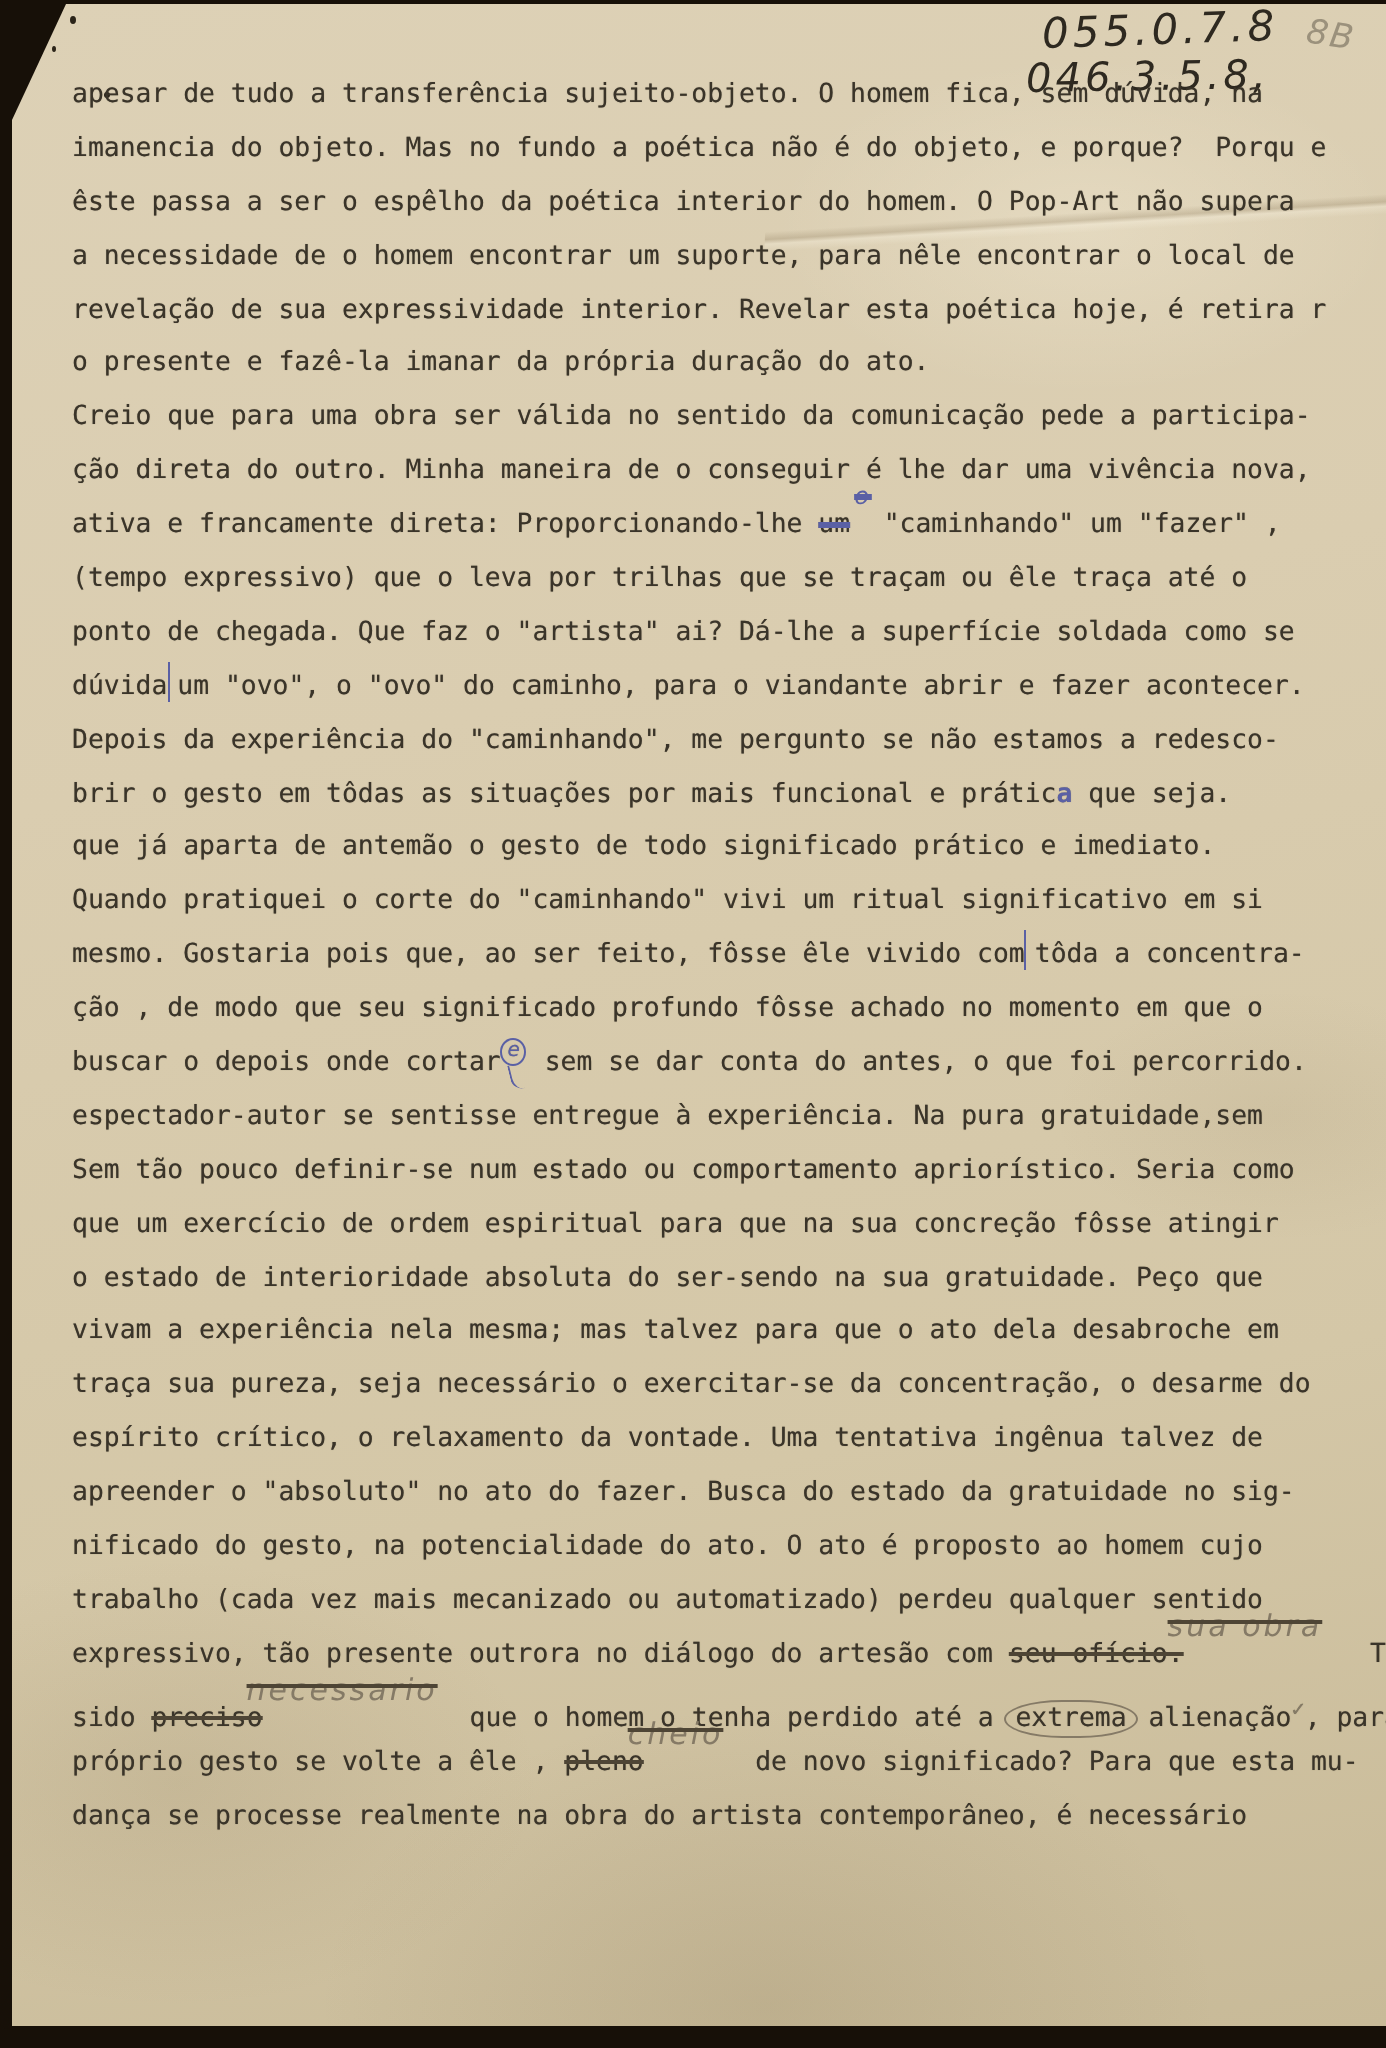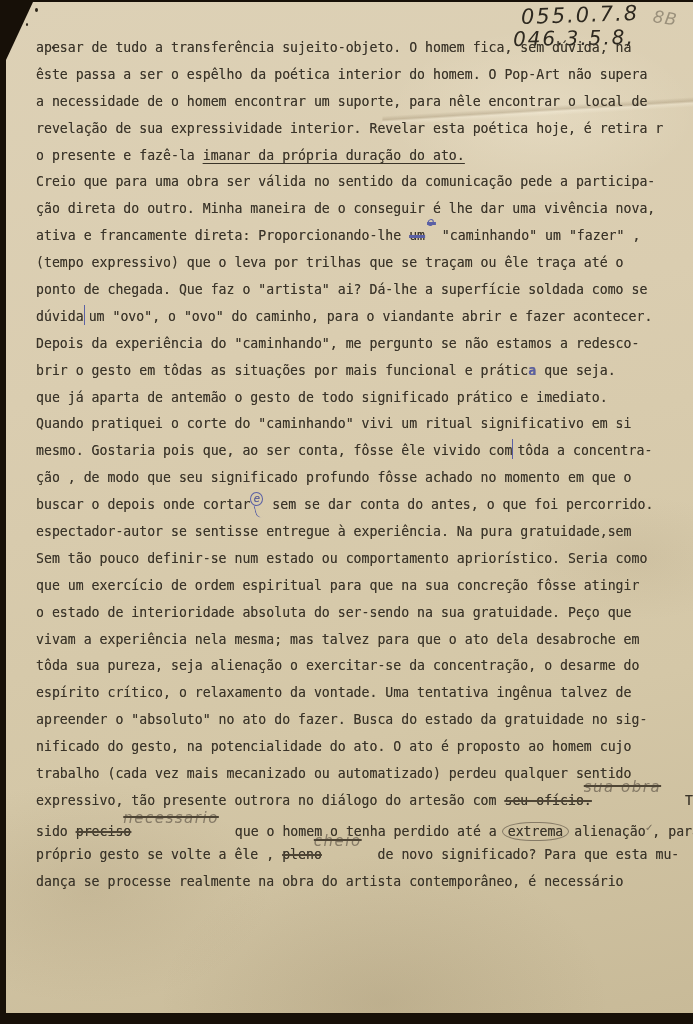--- a/index.html
+++ b/index.html
@@ -29,21 +29,21 @@
     transform:rotate(2.5deg); pointer-events:none;
   }
   .speck { position:absolute; background:#2b2419; border-radius:50%; }
   .typed {
     position:absolute; left:30px; top:33px; right:10px;
     font-size:13.2px; color:#3a3429;
     text-shadow:0 0 .4px rgba(58,52,41,.55);
   }
   .line { height:26.9px; line-height:26.9px; white-space:pre; position:relative; }
   .line span { position:relative; }
-  .underline { text-decoration:underline; text-decoration-thickness:1.3px; text-underline-offset:3px; }
+  .underline { text-decoration-thickness:1.3px; text-underline-offset:3px; }
   .strike { text-decoration:line-through; text-decoration-thickness:1.7px; text-decoration-color:#4e4535; }
   .strike-pen { text-decoration:line-through; text-decoration-thickness:2.6px; text-decoration-color:var(--pen-blue); }
   .pen-a { color:var(--pen-blue); font-weight:bold; }
   .pen-check { color:var(--pencil); font-size:11px; vertical-align:5px; }
   .pen-bar { display:inline-block; width:4px; height:20px; border-left:1.7px solid var(--pen-blue); vertical-align:-4px; }
   .circle { border:1.6px solid var(--pencil); border-radius:50% / 58%; padding:1px 5px; margin:0 -3px; }
   .insert-e {
     display:inline-block; color:var(--pen-blue);
     border:1.3px solid var(--pen-blue); border-radius:50%;
     width:11px; height:12px; line-height:12px; font-size:10px; text-align:center;
@@ -80,43 +80,44 @@
   <div class="speck" style="left:29px; top:6px; width:3px; height:4px;"></div>
   <div class="speck" style="left:20px; top:21px; width:2px; height:3px;"></div>
   <div class="speck" style="left:46px; top:44px; width:3px; height:3px;"></div>
 
   <div class="archive code1">055.0.7.8</div>
   <div class="archive code2">046.3.5.8,</div>
   <div class="archive corner">8B</div>
 
   <div class="typed">
       <div class="line"><span>apesar de tudo a transferência sujeito-objeto. O homem fica, sem dúvida, na</span></div>
+      <div class="line"><span>imanencia do objeto. Mas no fundo a poética não é do objeto, e porque?  Porqu e</span></div>
       <div class="line"><span>êste passa a ser o espêlho da poética interior do homem. O Pop-Art não supera</span></div>
       <div class="line"><span>a necessidade de o homem encontrar um suporte, para nêle encontrar o local de</span></div>
       <div class="line"><span>revelação de sua expressividade interior. Revelar esta poética hoje, é retira r</span></div>
       <div class="line"><span>o presente e fazê-la </span><span class="underline">imanar da própria duração do ato.</span></div>
       <div class="line"><span>Creio que para uma obra ser válida no sentido da comunicação pede a participa-</span></div>
       <div class="line"><span>ção direta do outro. Minha maneira de o conseguir é lhe dar uma vivência nova,</span></div>
       <div class="line"><span>ativa e francamente direta: Proporcionando-lhe </span><span class="strike-pen">um<span class="note note-pen">o</span></span><span> "caminhando" um "fazer" ,</span></div>
       <div class="line"><span>(tempo expressivo) que o leva por trilhas que se traçam ou êle traça até o</span></div>
       <div class="line"><span>ponto de chegada. Que faz o "artista" ai? Dá-lhe a superfície soldada como se</span></div>
       <div class="line"><span>dúvida</span><span class="pen-bar"></span><span>um "ovo", o "ovo" do caminho, para o viandante abrir e fazer acontecer.</span></div>
       <div class="line"><span>Depois da experiência do "caminhando", me pergunto se não estamos a redesco-</span></div>
       <div class="line"><span>brir o gesto em tôdas as situações por mais funcional e prátic</span><span class="pen-a">a</span><span> que seja.</span></div>
       <div class="line"><span>que já aparta de antemão o gesto de todo significado prático e imediato.</span></div>
       <div class="line"><span>Quando pratiquei o corte do "caminhando" vivi um ritual significativo em si</span></div>
-      <div class="line"><span>mesmo. Gostaria pois que, ao ser conta, fôsse êle vivido com</span><span class="pen-bar"></span><span>tôda a concentra-</span></div>
+      <div class="line"><span>mesmo. Gostaria pois que, ao ser feito, fôsse êle vivido com</span><span class="pen-bar"></span><span>tôda a concentra-</span></div>
       <div class="line"><span>ção , de modo que seu significado profundo fôsse achado no momento em que o</span></div>
       <div class="line"><span>buscar o depois onde cortar</span><span class="insert-e">e</span><span> sem se dar conta do antes, o que foi percorrido.</span></div>
       <div class="line"><span>espectador-autor se sentisse entregue à experiência. Na pura gratuidade,sem</span></div>
       <div class="line"><span>Sem tão pouco definir-se num estado ou comportamento apriorístico. Seria como</span></div>
       <div class="line"><span>que um exercício de ordem espiritual para que na sua concreção fôsse atingir</span></div>
       <div class="line"><span>o estado de interioridade absoluta do ser-sendo na sua gratuidade. Peço que</span></div>
       <div class="line"><span>vivam a experiência nela mesma; mas talvez para que o ato dela desabroche em</span></div>
-      <div class="line"><span>tôda sua pureza, seja alienação o exercitar-se da concentração, o desarme do</span></div>
+      <div class="line"><span>traça sua pureza, seja necessário o exercitar-se da concentração, o desarme do</span></div>
       <div class="line"><span>espírito crítico, o relaxamento da vontade. Uma tentativa ingênua talvez de</span></div>
       <div class="line"><span>apreender o "absoluto" no ato do fazer. Busca do estado da gratuidade no sig-</span></div>
       <div class="line"><span>nificado do gesto, na potencialidade do ato. O ato é proposto ao homem cujo</span></div>
       <div class="line"><span>trabalho (cada vez mais mecanizado ou automatizado) perdeu qualquer sentido</span></div>
       <div class="line"><span>expressivo, tão presente outrora no diálogo do artesão com </span><span class="strike">seu ofício.<span class="note note-pencil">sua obra</span></span><span>  Terá</span></div>
       <div class="line"><span>sido </span><span class="strike">preciso<span class="note note-pencil">necessario</span></span><span> que o homem o tenha perdido até a </span><span class="circle">extrema</span><span> alienação</span><span class="pen-check">✓</span><span>, para que o</span></div>
       <div class="line"><span>próprio gesto se volte a êle , </span><span class="strike">pleno<span class="note note-pencil">cheio</span></span><span> de novo significado? Para que esta mu-</span></div>
       <div class="line"><span>dança se processe realmente na obra do artista contemporâneo, é necessário</span></div>
     </div>
 </div>

